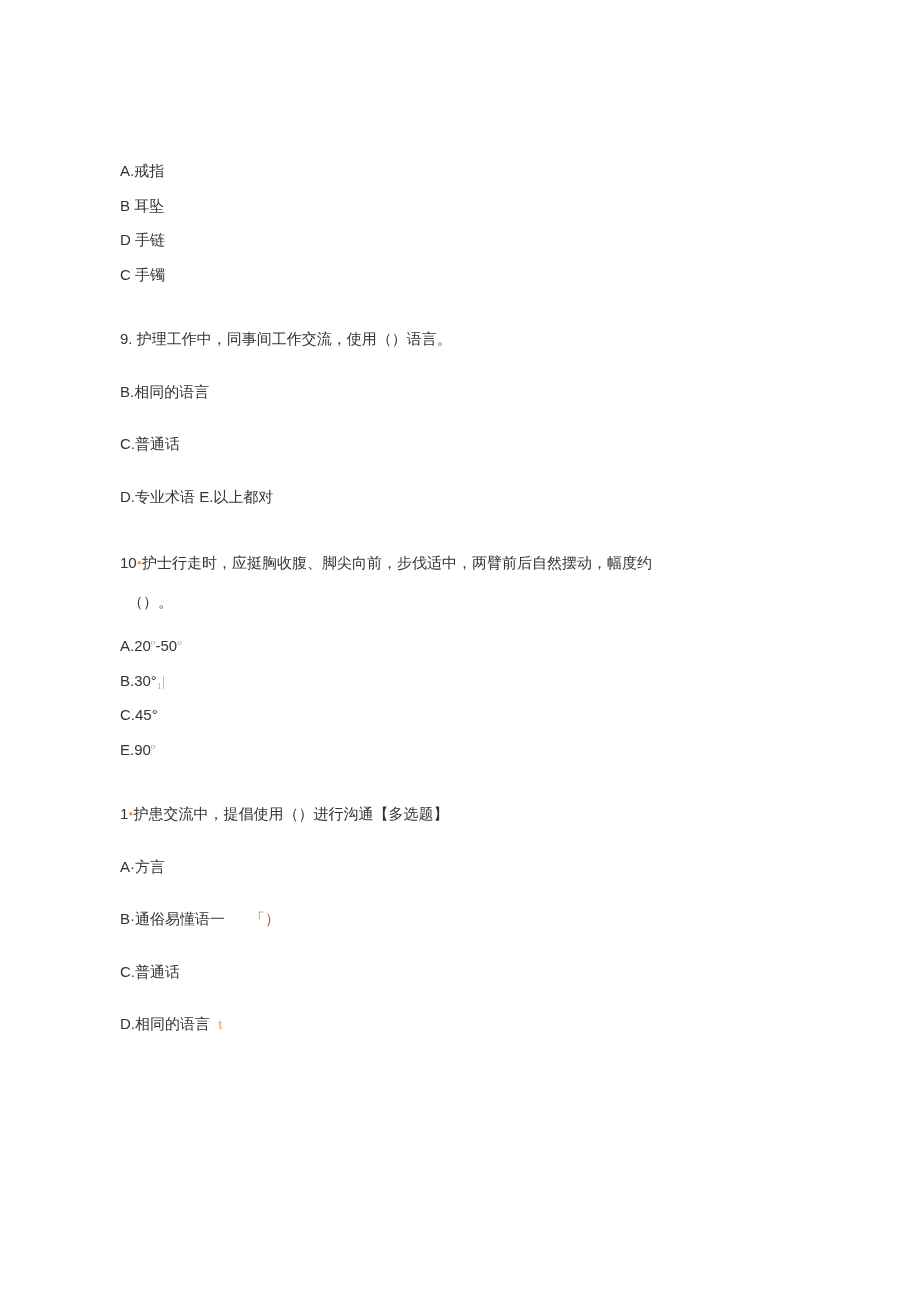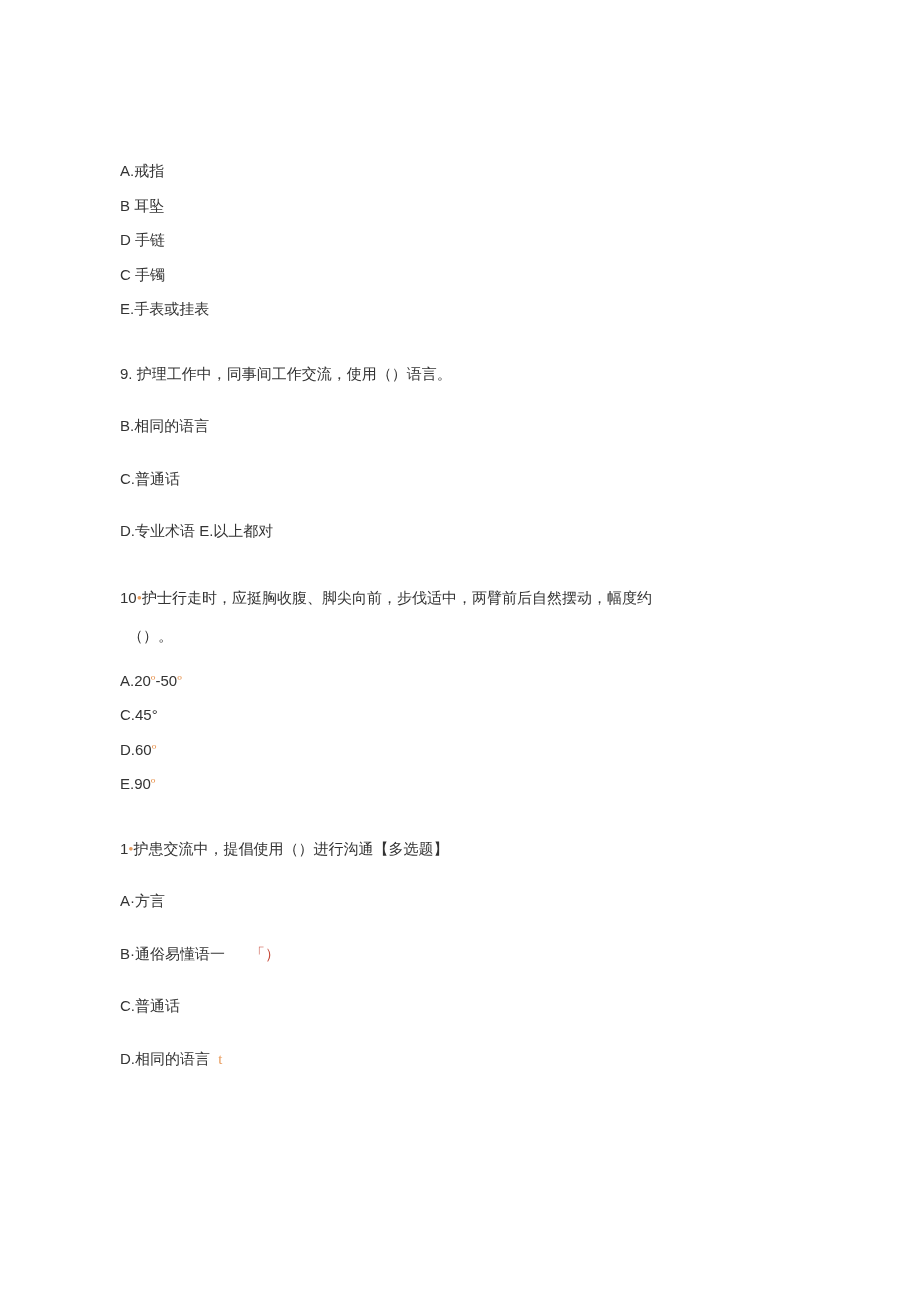--- a/index.html
+++ b/index.html
@@ -23,21 +23,20 @@
     .indented { padding-left: 8px; }
   </style>
 </head>
 <body>
 
 <div>
   <div class="option-row-tight">A.戒指</div>
   <div class="option-row-tight">B 耳坠</div>
   <div class="option-row-tight">D 手链</div>
   <div class="option-row-tight">C 手镯</div>
-  <div class="option-row-tight">E.手表或挂表</div>
 </div>
 
 <div class="section-gap"></div>
 
 <div class="question">9. 护理工作中，同事间工作交流，使用（）语言。</div>
 
 <div>
   <div class="question">B.相同的语言</div>
   <div class="question">C.普通话</div>
   <div class="question">D.专业术语 E.以上都对</div>
@@ -47,24 +46,24 @@
 
 <div style="margin-bottom:16px;">
   <span>10</span><span class="orange">•</span><span>护士行走时，应挺胸收腹、脚尖向前，步伐适中，两臂前后自然摆动，幅度约</span>
 </div>
 <div class="indented" style="margin-bottom:22px;">（）。</div>
 
 <div>
   <div class="option-row-tight">
     <span>A.20</span><span class="orange">º</span><span>-50</span><span class="orange">º</span>
   </div>
+  <div class="option-row-tight">
+    <span>B.30°</span><span class="orange">₁|</span>
+  </div>
   <div class="option-row-tight">C.45°</div>
-  <div class="option-row-tight">
-    <span>D.60</span><span class="orange">º</span>
-  </div>
   <div class="option-row-tight">
     <span>E.90</span><span class="orange">º</span>
   </div>
 </div>
 
 <div class="section-gap"></div>
 
 <div style="margin-bottom:30px;">
   <span>1</span><span class="orange">•</span><span>护患交流中，提倡使用（）进行沟通</span><span>【多选题】</span>
 </div>

